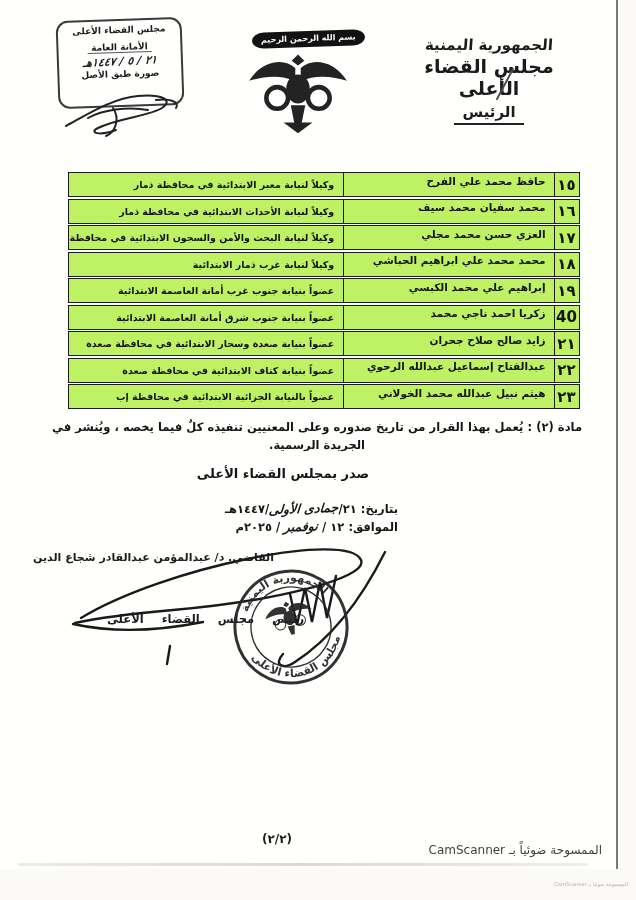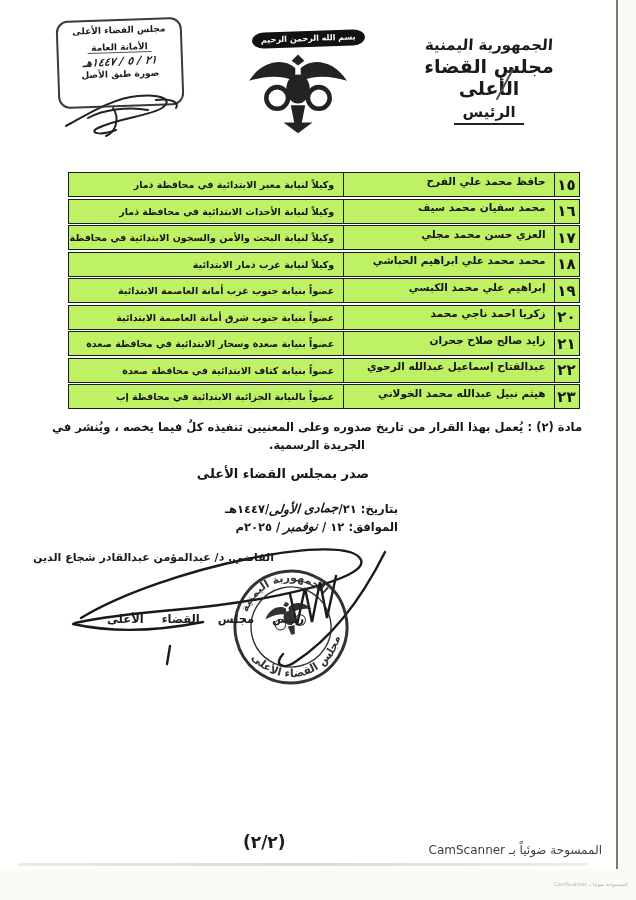--- a/index.html
+++ b/index.html
@@ -62,21 +62,21 @@
   
   .sig-name { position:absolute; left:52px; top:551px; width:222px; direction:rtl; text-align:right;
               font-size:11px; font-weight:800; white-space:nowrap; }
   .sig-title { position:absolute; left:36px; top:612px; width:268px; direction:rtl; text-align:right;
                font-size:11.5px; font-weight:800; word-spacing:14px; white-space:nowrap; }
   .sig-svg { position:absolute; left:33px; top:524px; width:372px; height:172px; }
   .round-stamp { position:absolute; left:231px; top:567px; width:120px; height:120px;
                  transform:rotate(-13deg); opacity:.94; }
 
   
-  .page-number { position:absolute; left:243px; top:832px; font-size:17px; font-weight:800; direction:rtl; }
+  .page-number { position:absolute; left:262px; top:832px; font-size:12px; font-weight:800; direction:rtl; }
   .camscanner { position:absolute; left:450px; top:843px; width:152px; text-align:right; font-size:12px;
                 color:#3f3f3f; direction:rtl; white-space:nowrap; }
   .camscanner-small { position:absolute; left:468px; top:881px; width:160px; text-align:right; font-size:6px;
                       color:#b0aeaa; direction:rtl; transform:scale(.85); transform-origin:right top; white-space:nowrap; }
   svg { display:block; }
 </style>
 </head>
 <body>
 
 <div class="stage">
@@ -144,21 +144,21 @@
       <div class="t-cell t-num">١٨</div>
       <div class="t-cell t-name">محمد محمد علي ابراهيم الحباشي</div>
       <div class="t-cell t-pos">وكيلاً لنيابة غرب ذمار الابتدائية</div>
     </div>
     <div class="t-row">
       <div class="t-cell t-num">١٩</div>
       <div class="t-cell t-name">إبراهيم علي محمد الكبسي</div>
       <div class="t-cell t-pos">عضواً بنيابة جنوب غرب أمانة العاصمة الابتدائية</div>
     </div>
     <div class="t-row">
-      <div class="t-cell t-num">٢٠</div>
+      <div class="t-cell t-num">40</div>
       <div class="t-cell t-name">زكريا احمد ناجي محمد</div>
       <div class="t-cell t-pos">عضواً بنيابة جنوب شرق أمانة العاصمة الابتدائية</div>
     </div>
     <div class="t-row">
       <div class="t-cell t-num">٢١</div>
       <div class="t-cell t-name">زايد صالح صلاح جحران</div>
       <div class="t-cell t-pos">عضواً بنيابة صعدة وسحار الابتدائية في محافظة صعدة</div>
     </div>
     <div class="t-row">
       <div class="t-cell t-num">٢٢</div>

